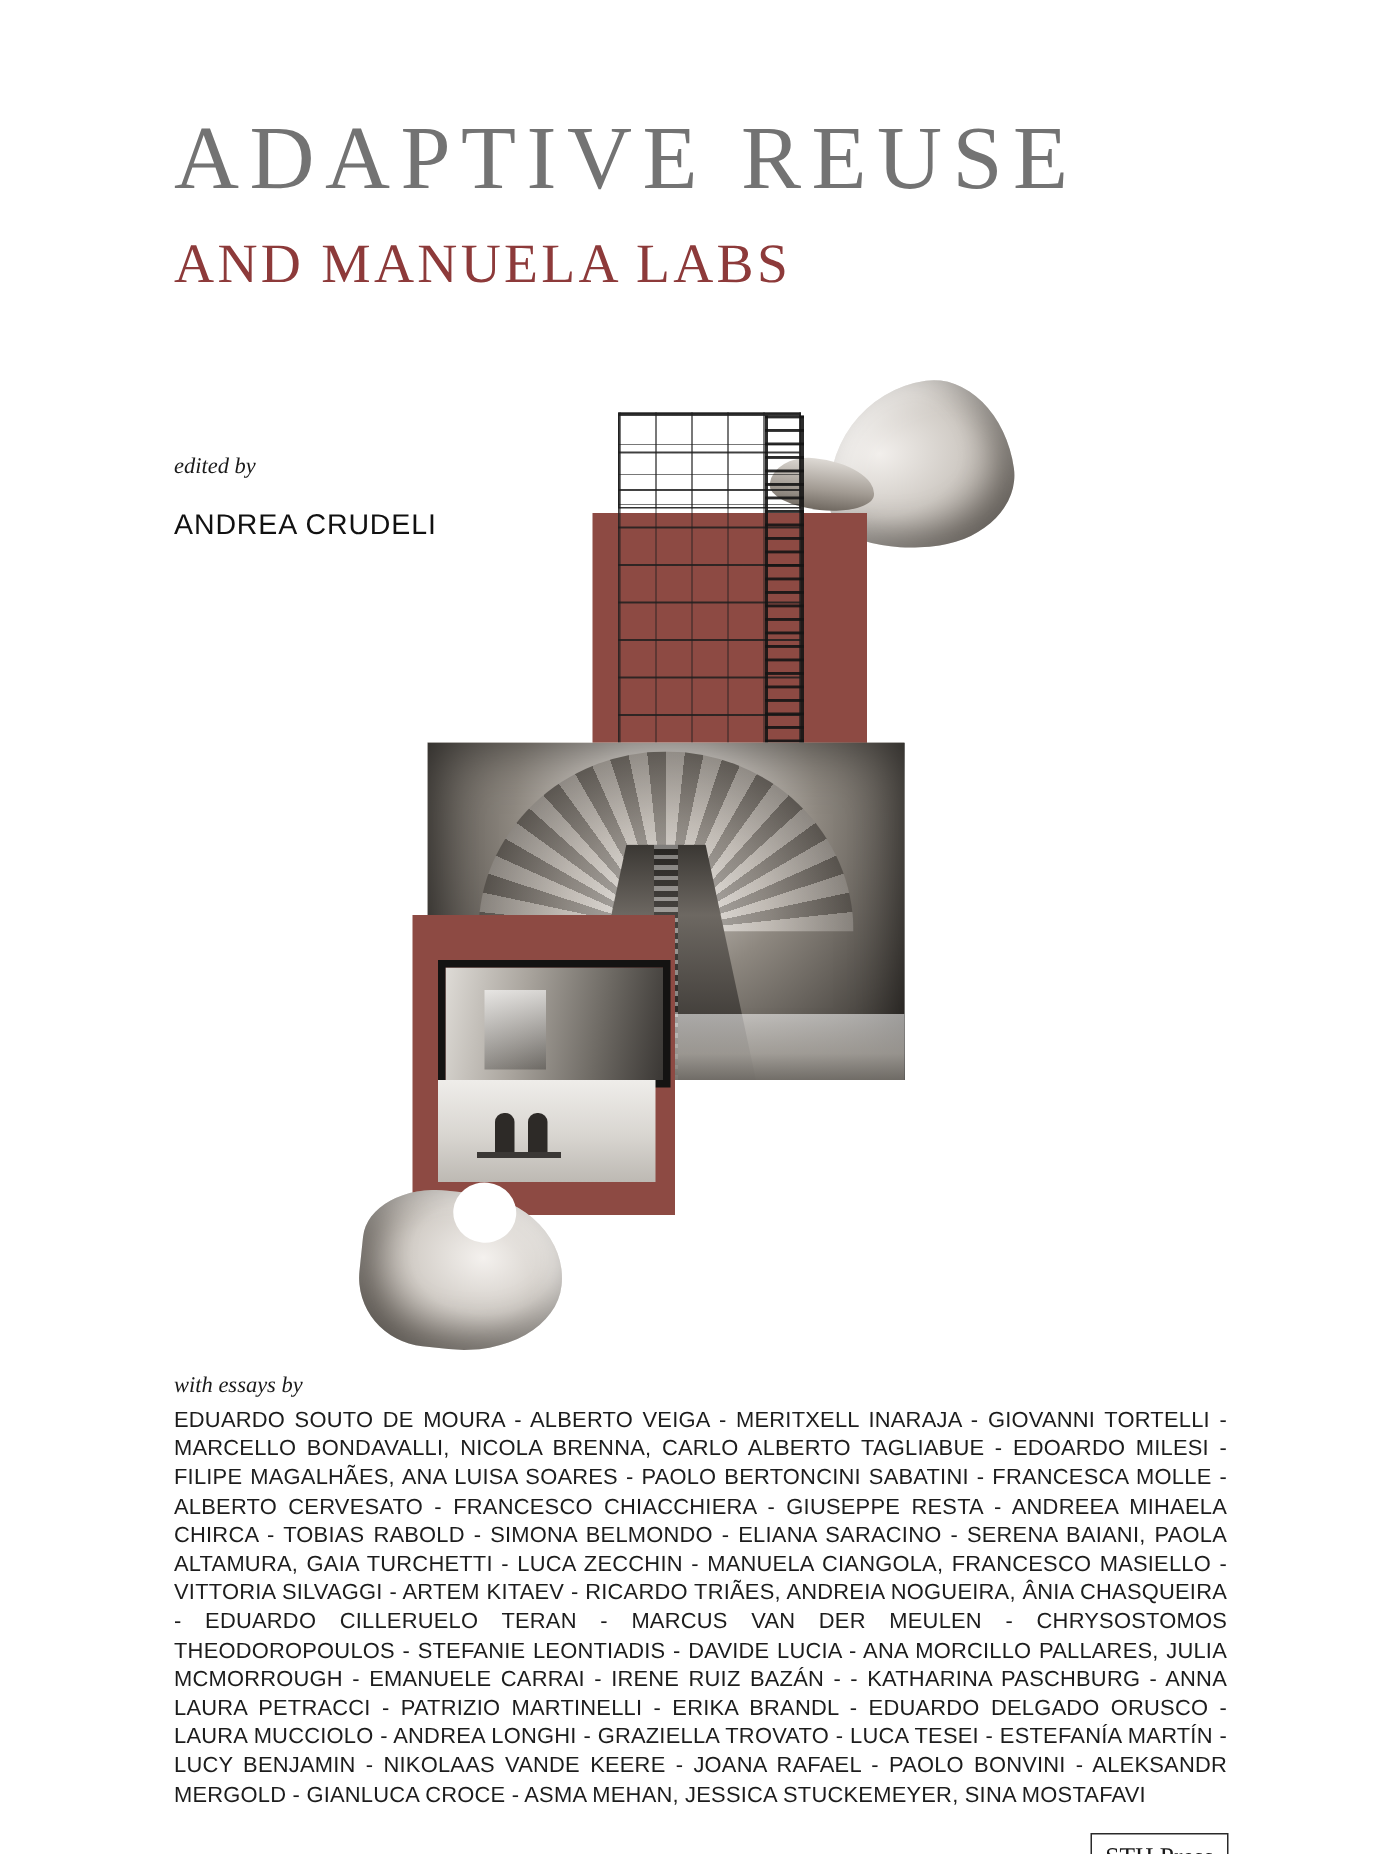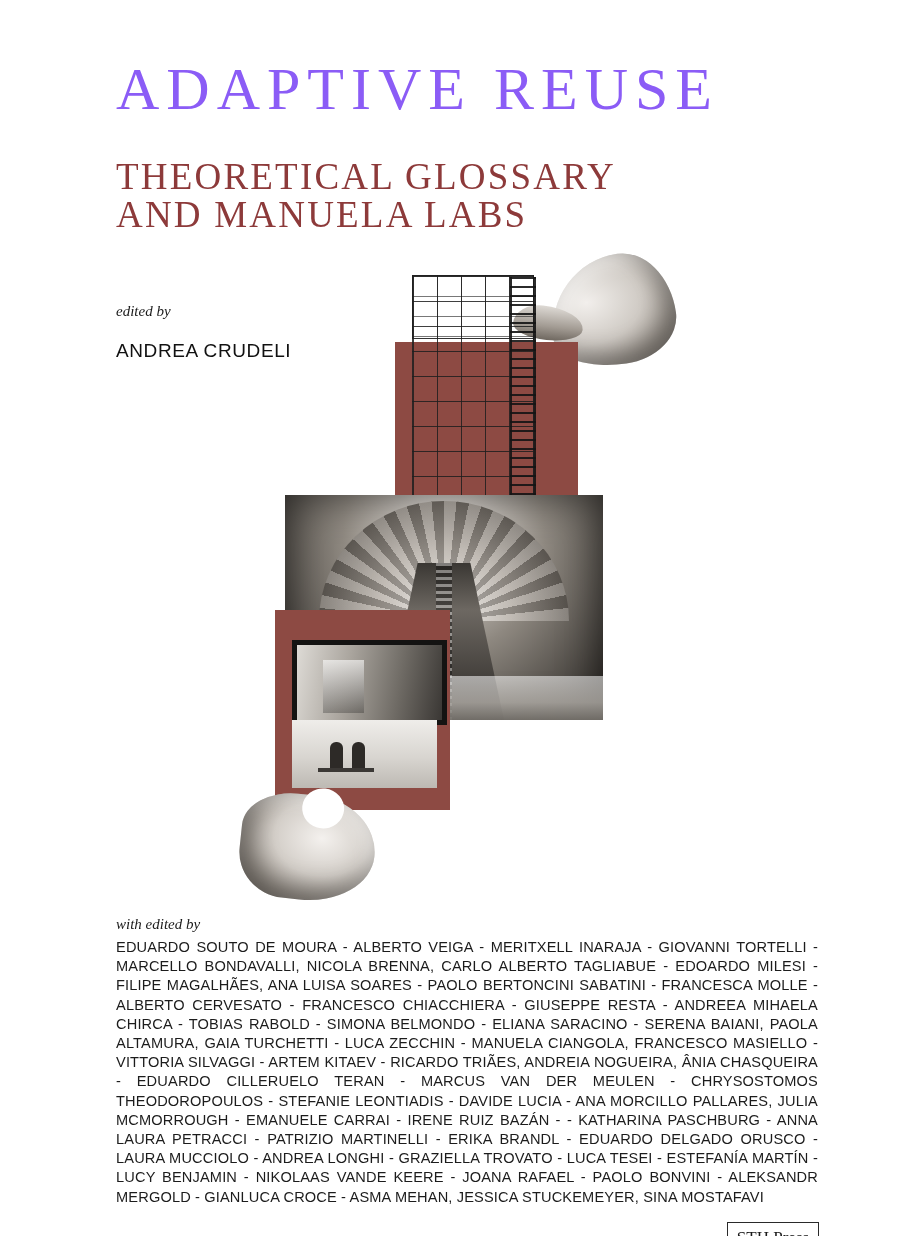--- a/index.html
+++ b/index.html
@@ -20,25 +20,25 @@
     left: 0; top: 0;
     width: 916px;
     height: 1236px;
     background: #ffffff;
   }
 
   
   .title-main {
     position: absolute;
     left: 116px;
-    top: 55px;
+    top: 71px;
     font-family: "Liberation Serif", serif;
     font-size: 60px;
     letter-spacing: 7px;
-    color: #8b5cf6;
+    color: #737373;
     white-space: nowrap;
     font-weight: 400;
   }
   .title-sub {
     position: absolute;
     left: 116px;
     top: 158px;
     font-family: "Liberation Serif", serif;
     font-size: 37px;
     line-height: 38px;
@@ -323,21 +323,20 @@
   }
 </style>
 </head>
 <body>
 
 <div class="page">
 
   <div class="title-main">ADAPTIVE REUSE</div>
 
   <div class="title-sub">
-    <span>THEORETICAL GLOSSARY</span>
     <span>AND MANUELA LABS</span>
   </div>
 
   <div class="edited-by">edited by</div>
   <div class="editor-name">ANDREA CRUDELI</div>
 
   <div class="collage">
     <div class="hand-top"></div>
     <div class="panel-tower"></div>
     <div class="tower-grid"></div>
@@ -352,18 +351,18 @@
     <div class="panel-lower"></div>
     <div class="photo-inner"></div>
     <div class="photo-bench"></div>
     <div class="figure f1"></div>
     <div class="figure f2"></div>
     <div class="bench-line"></div>
 
     <div class="hand-bottom"></div>
   </div>
 
-  <div class="with-essays">with edited by</div>
+  <div class="with-essays">with essays by</div>
   <div class="contributors">EDUARDO SOUTO DE MOURA - ALBERTO VEIGA - MERITXELL INARAJA - GIOVANNI TORTELLI - MARCELLO BONDAVALLI, NICOLA BRENNA, CARLO ALBERTO TAGLIABUE - EDOARDO MILESI - FILIPE MAGALHÃES, ANA LUISA SOARES - PAOLO BERTONCINI SABATINI - FRANCESCA MOLLE - ALBERTO CERVESATO - FRANCESCO CHIACCHIERA - GIUSEPPE RESTA - ANDREEA MIHAELA CHIRCA - TOBIAS RABOLD - SIMONA BELMONDO - ELIANA SARACINO - SERENA BAIANI, PAOLA ALTAMURA, GAIA TURCHETTI - LUCA ZECCHIN - MANUELA CIANGOLA, FRANCESCO MASIELLO - VITTORIA SILVAGGI - ARTEM KITAEV - RICARDO TRIÃES, ANDREIA NOGUEIRA, ÂNIA CHASQUEIRA - EDUARDO CILLERUELO TERAN - MARCUS VAN DER MEULEN - CHRYSOSTOMOS THEODOROPOULOS - STEFANIE LEONTIADIS - DAVIDE LUCIA - ANA MORCILLO PALLARES, JULIA MCMORROUGH - EMANUELE CARRAI - IRENE RUIZ BAZÁN - - KATHARINA PASCHBURG - ANNA LAURA PETRACCI - PATRIZIO MARTINELLI - ERIKA BRANDL - EDUARDO DELGADO ORUSCO - LAURA MUCCIOLO - ANDREA LONGHI - GRAZIELLA TROVATO - LUCA TESEI - ESTEFANÍA MARTÍN - LUCY BENJAMIN - NIKOLAAS VANDE KEERE - JOANA RAFAEL - PAOLO BONVINI - ALEKSANDR MERGOLD - GIANLUCA CROCE - ASMA MEHAN, JESSICA STUCKEMEYER, SINA MOSTAFAVI</div>
 
   <div class="publisher">STH Press</div>
 
 </div>
 
 </body></html>

